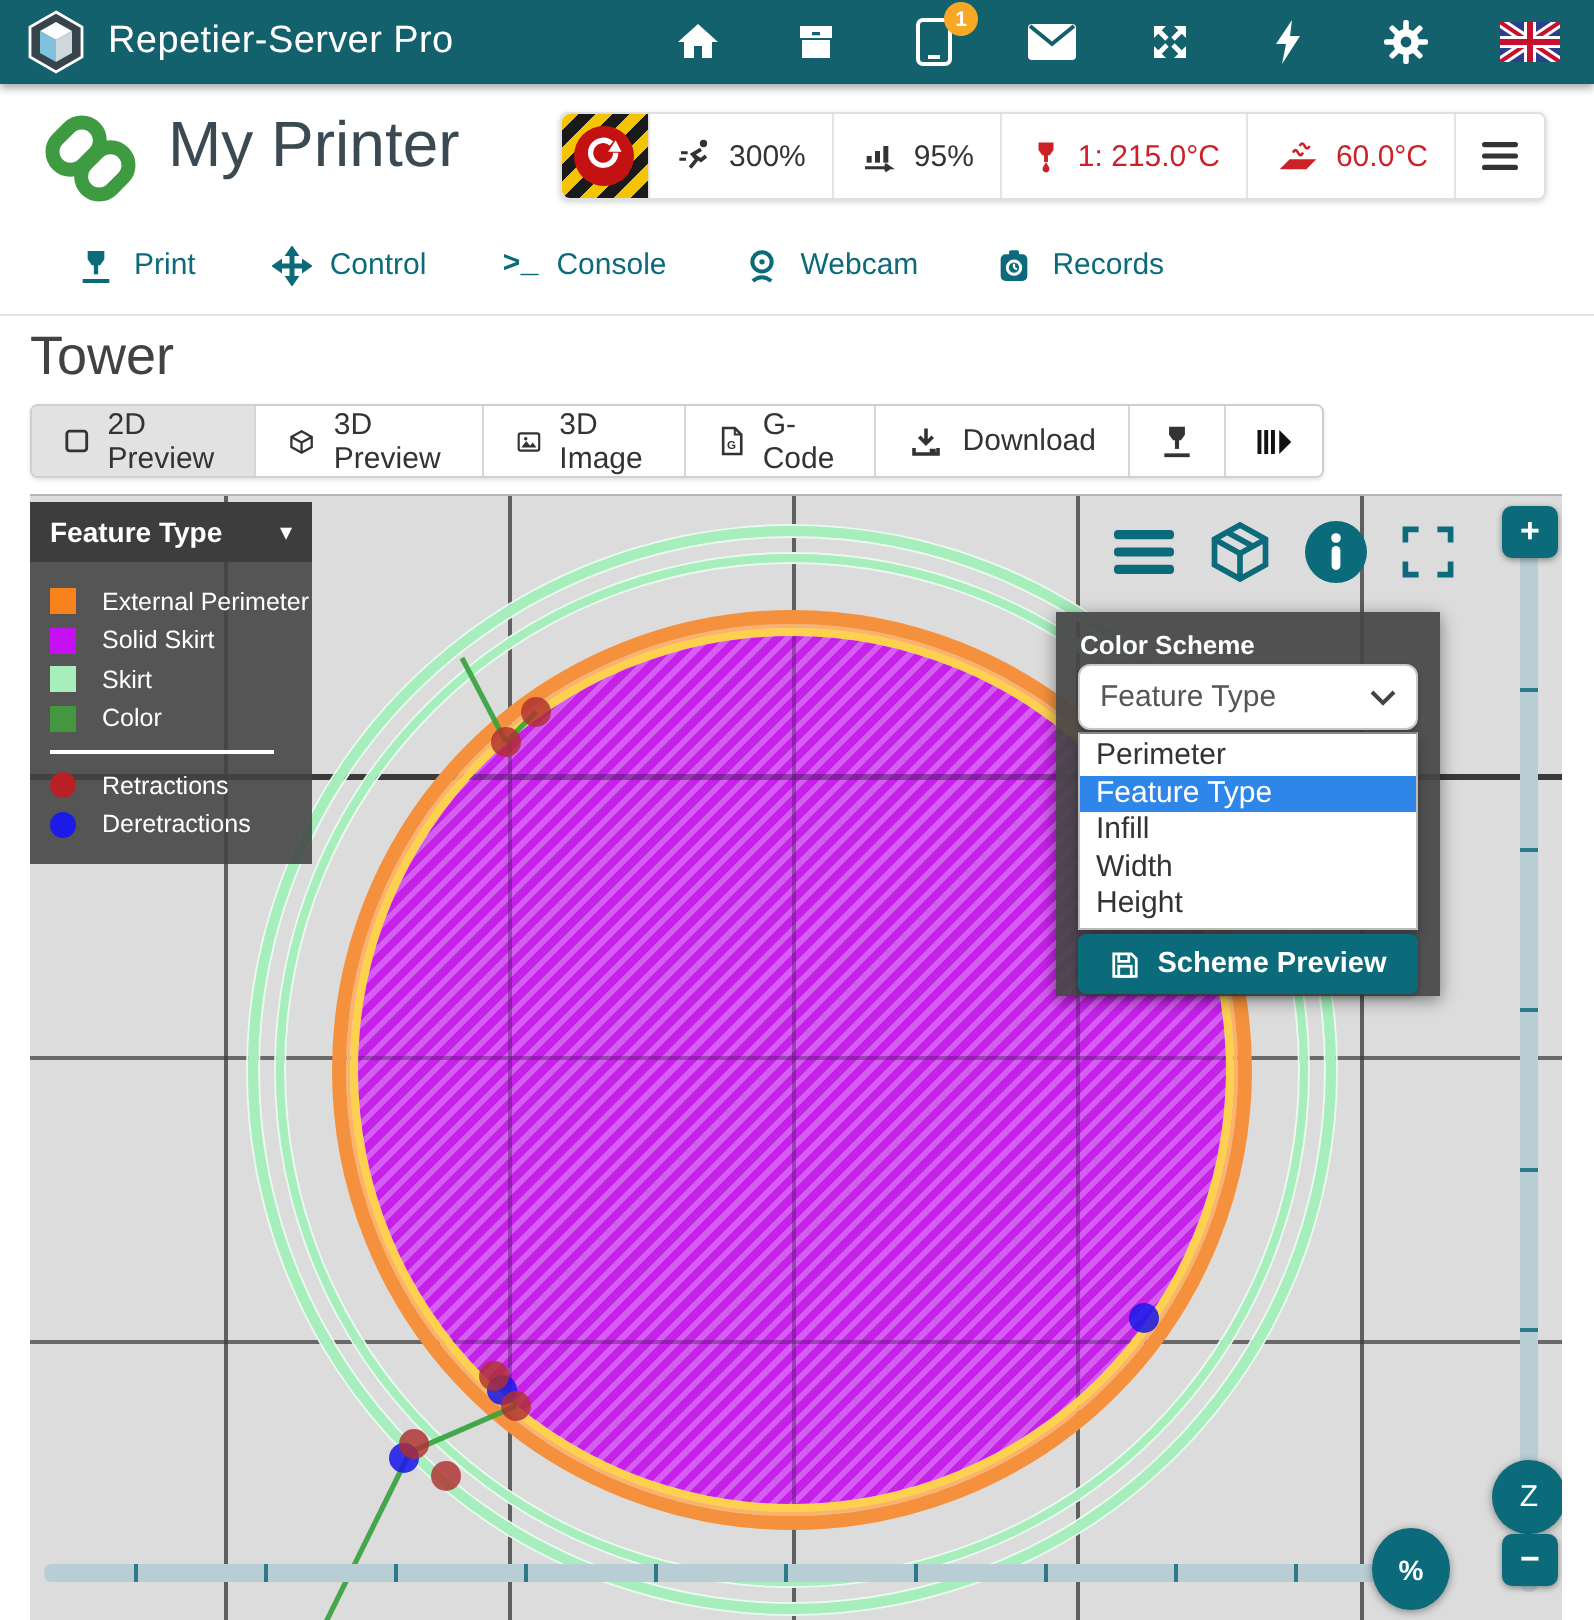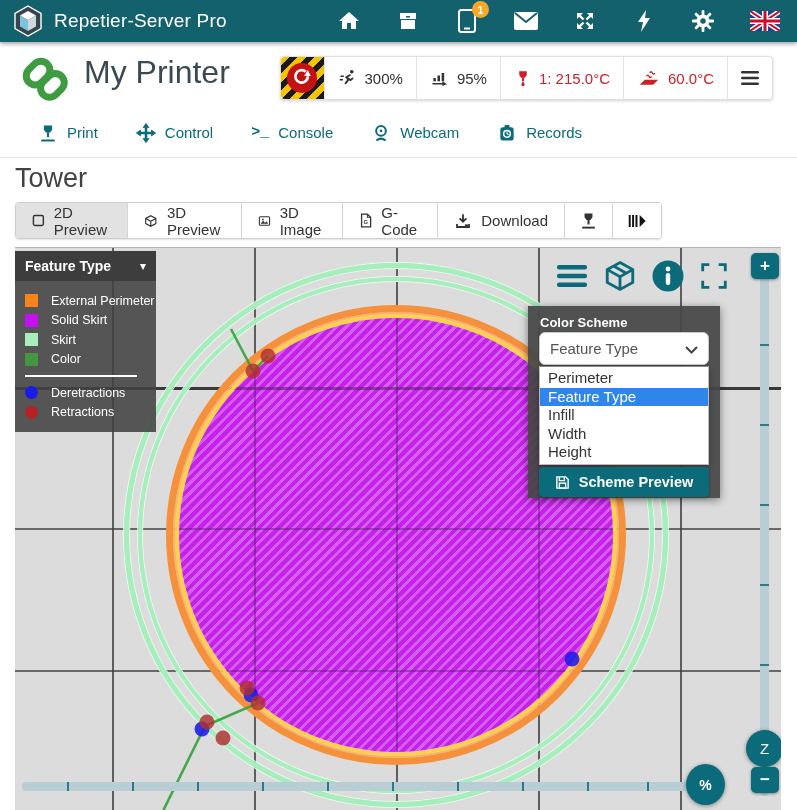--- a/index.html
+++ b/index.html
@@ -421,26 +421,26 @@
         <div class="lrow">
             <span class="sw" style="background: rgb(168, 237, 188);"></span>
             <span class="lab">Skirt</span>
           </div>
         <div class="lrow">
             <span class="sw" style="background: rgb(68, 151, 63);"></span>
             <span class="lab">Color</span>
           </div>
         <div class="ldivider"></div>
         <div class="lrow">
+            <span class="dot" style="background: rgb(183, 32, 37);"></span>
+            <span class="lab">Retractions</span>
+          </div>
+        <div class="lrow">
             <span class="dot" style="background: rgb(27, 26, 232);"></span>
             <span class="lab">Deretractions</span>
-          </div>
-        <div class="lrow">
-            <span class="dot" style="background: rgb(183, 32, 37);"></span>
-            <span class="lab">Retractions</span>
           </div>
       </div>
     </div>
 
     <div class="canvas-tools">
       <span class="ctool">
         <svg width="34" height="28" viewBox="0 0 34 28">
             <rect x="2" y="3" width="30" height="4.6" rx="2" fill="#0c6b7a"></rect>
             <rect x="2" y="11.7" width="30" height="4.6" rx="2" fill="#0c6b7a"></rect>
             <rect x="2" y="20.4" width="30" height="4.6" rx="2" fill="#0c6b7a"></rect>

